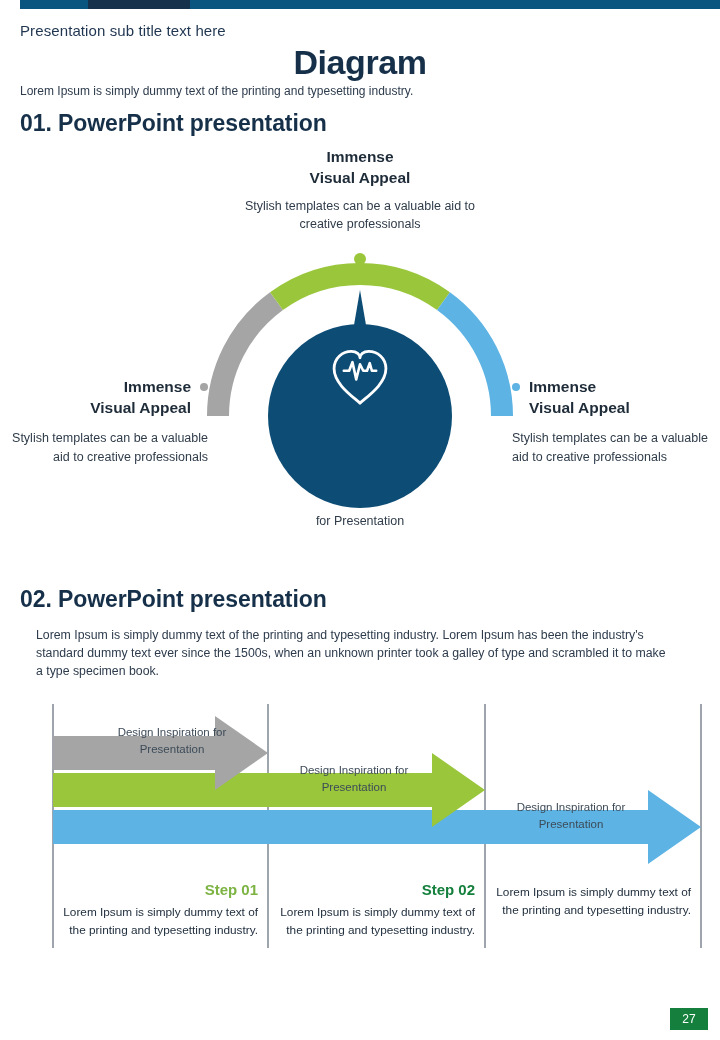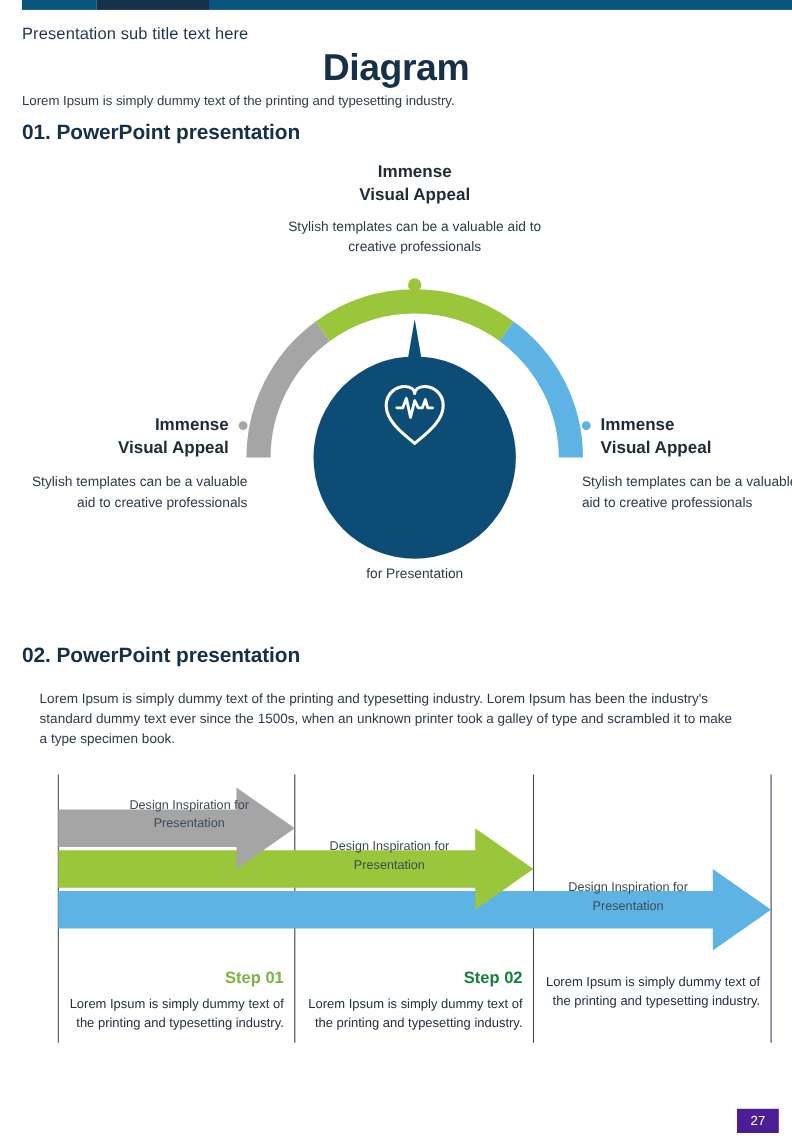--- a/index.html
+++ b/index.html
@@ -54,32 +54,32 @@
   .tagline {
     font-size: 12px;
     color: #2d3b4c;
     margin: 4px 0 0 0;
     line-height: 1.3;
   }
 
   
   .section-head {
     position: absolute;
-    font-size: 19px;
+    font-size: 23px;
     font-weight: bold;
     color: #16304a;
     letter-spacing: -.1px;
   }
   #sec1-head { left: 20px; top: 110px; }
   #sec2-head { left: 20px; top: 586px; }
 
   
   .gauge-block {
     position: absolute;
-    left: 17px; top: 146px;
+    left: 0; top: 146px;
     width: 622px; height: 410px;
   }
 
   .gauge-top-label {
     position: absolute;
     left: 230px; top: 0px;
     width: 260px;
     text-align: center;
   }
   .lbl-strong {
@@ -197,21 +197,21 @@
     color: #22303f;
     line-height: 1.55;
     margin-top: 3px;
   }
 
   
   .pagenum {
     position: absolute;
     right: 12px; bottom: 10px;
     width: 38px; height: 22px;
-    background: #4c1d95;
+    background: #15803d;
     color: #ffffff;
     font-size: 12px;
     display: flex;
     align-items: center;
     justify-content: center;
   }
 </style>
 </head>
 <body>
 

